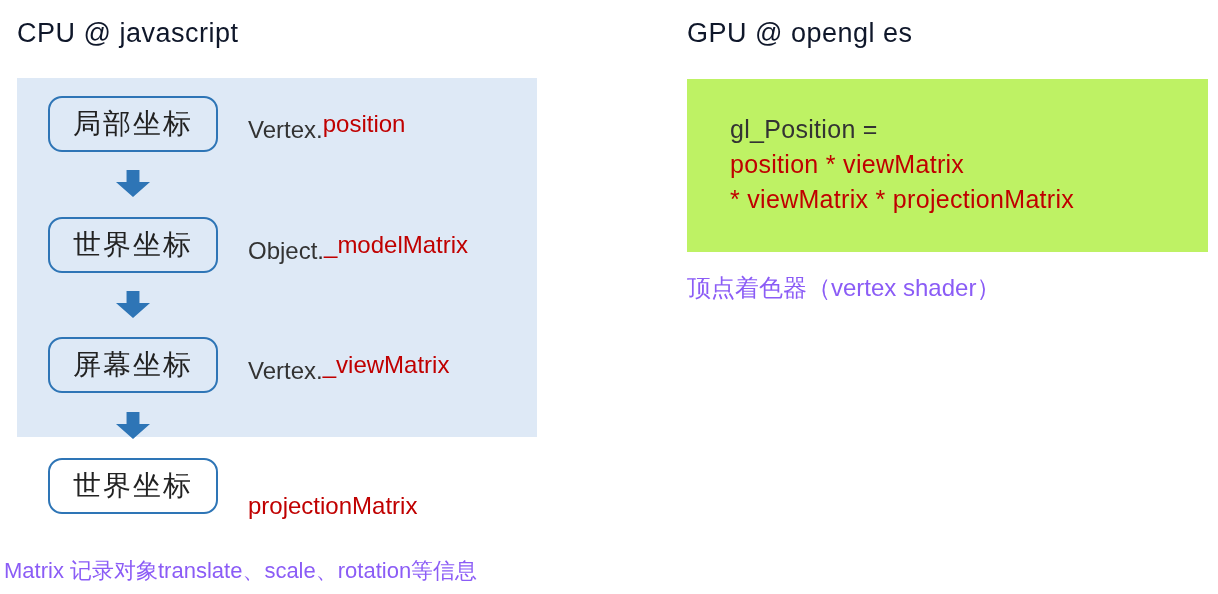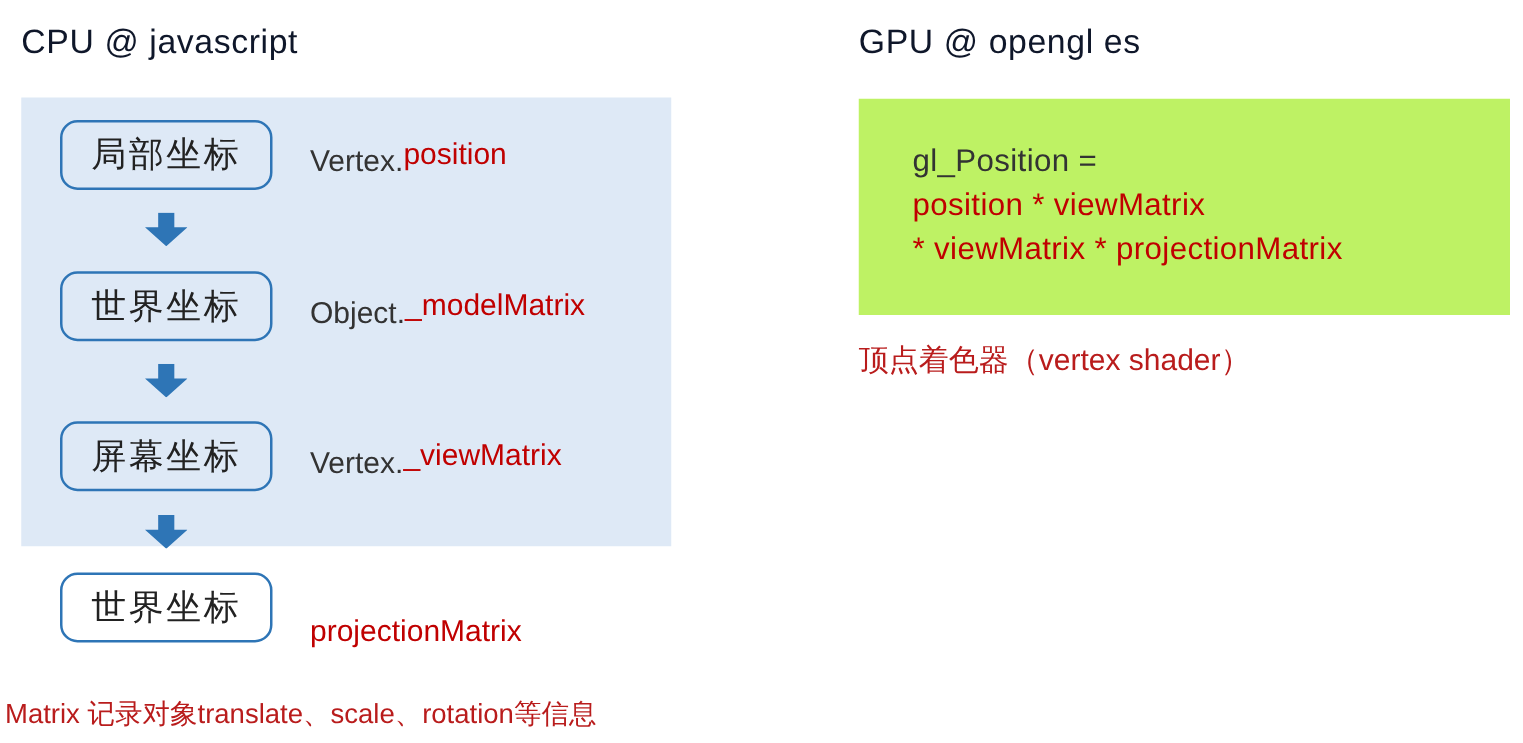--- a/index.html
+++ b/index.html
@@ -25,21 +25,21 @@
 
   .arrow { position: absolute; left: 99px; width: 34px; height: 27px; background: #2e75b6;
            clip-path: polygon(31% 0, 69% 0, 69% 44%, 100% 44%, 50% 100%, 0 44%, 31% 44%); }
 
   .gray-panel { position: absolute; left: 687px; top: 79px; width: 521px; height: 173px;
                 background: #bef264; padding: 33px 0 0 43px; }
   .code-line { font-size: 25px; line-height: 35px; font-weight: 300; letter-spacing: 0.3px; white-space: nowrap; }
   .code-line.dark { color: #333333; }
   .code-line.red  { color: #c00000; }
 
-  .caption { position: absolute; color: #b91c1c; font-weight: 300; white-space: nowrap; }
+  .caption { position: absolute; color: #8b5cf6; font-weight: 300; white-space: nowrap; }
   .caption.left-cap  { left: 4px;   top: 556px; font-size: 22px; }
   .caption.right-cap { left: 687px; top: 272px; font-size: 24px; }
 </style>
 </head>
 <body>
 
 <div class="canvas">
 
   <div class="col-title left">CPU @ javascript</div>
   <div class="col-title right">GPU @ opengl es</div>

